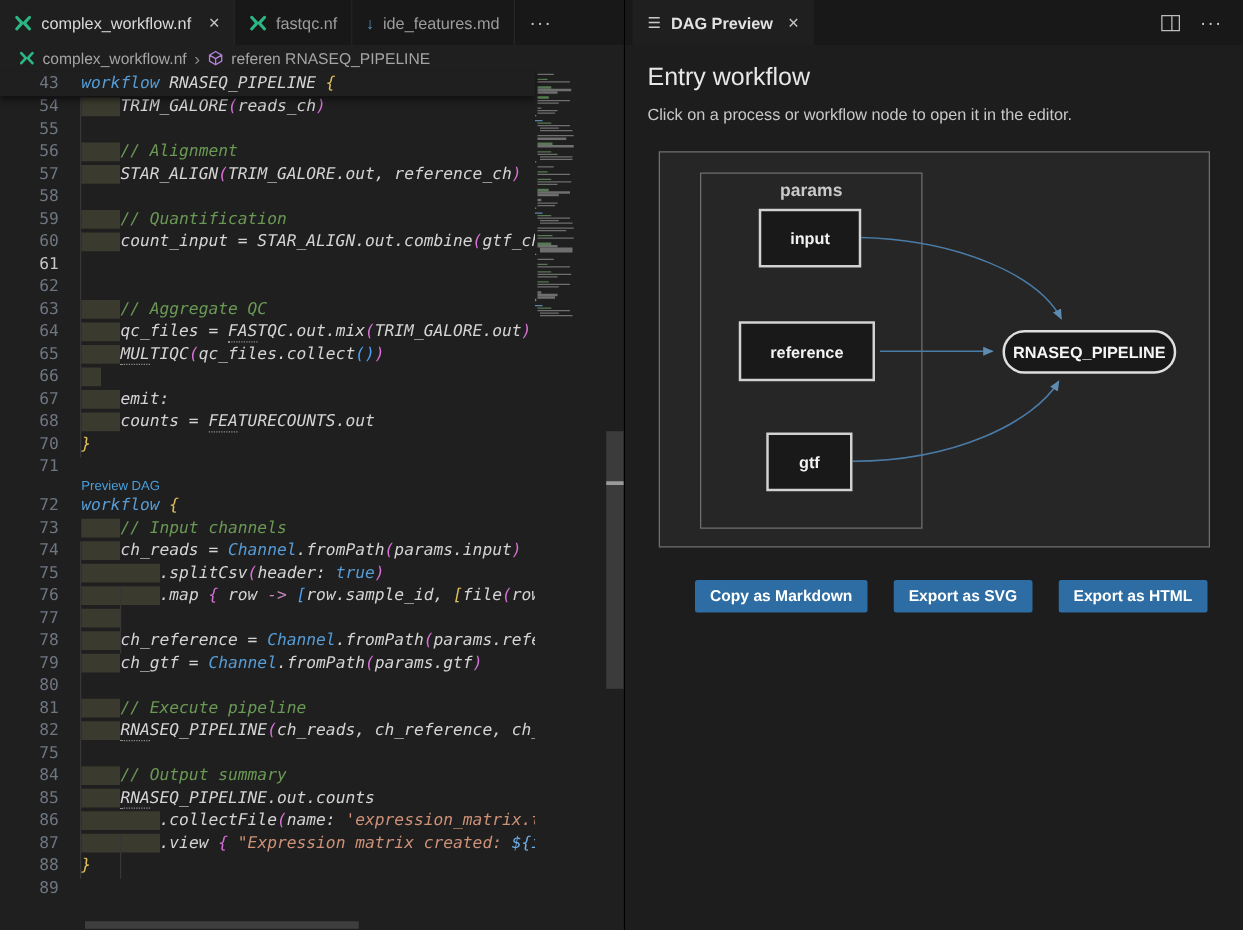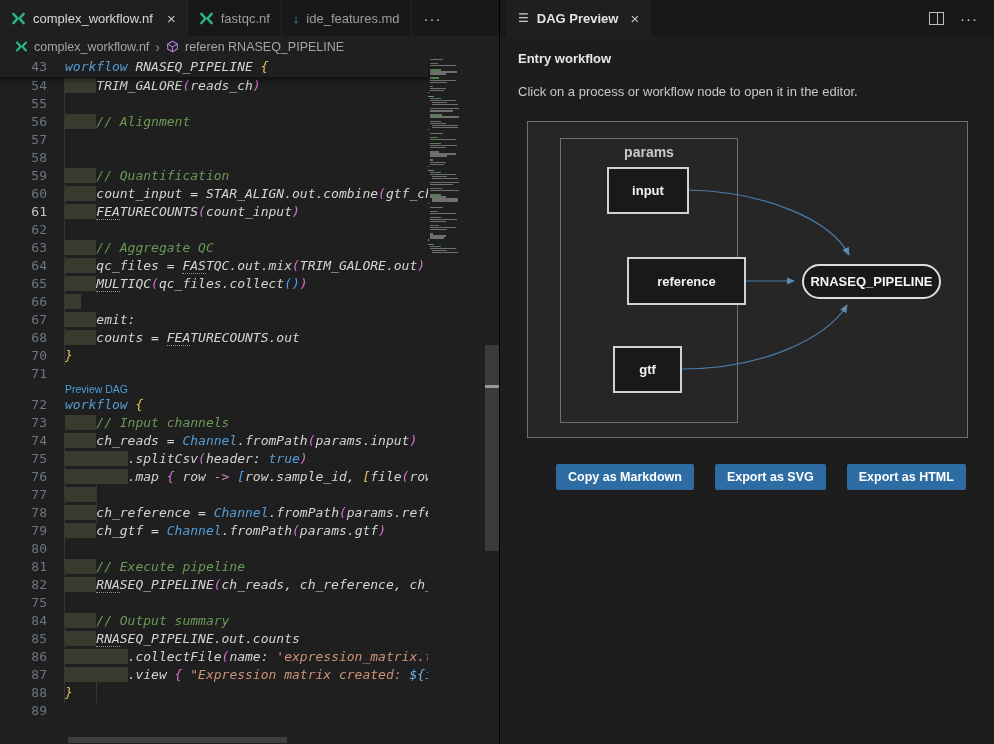--- a/index.html
+++ b/index.html
@@ -58,29 +58,29 @@
   .pane-right { position:absolute; left:500px; top:0; width:494px; height:744px; background:#1d1d1d; }
   .pr-tabstrip { height:36px; background:#181818; display:flex; align-items:center; justify-content:space-between; }
   .pr-tab { height:36px; display:flex; align-items:center; gap:8px; background:#1f1f1f; padding:0 12px; margin-left:6px; color:#e2e2e2; font-size:13px; font-weight:600; }
   .pr-tab .webview-glyph { color:#c9c9c9; font-size:12px; font-weight:400; }
   .pr-tab .close { color:#c5c5c5; font-weight:400; font-size:15px; margin-left:4px; }
   .pr-actions { display:flex; align-items:center; gap:16px; padding-right:16px; }
   .split-icon { width:15px; height:13px; border:1px solid #bdbdbd; position:relative; }
   .split-icon::after { content:""; position:absolute; left:6.5px; top:0; width:1px; height:100%; background:#bdbdbd; }
   .dots { color:#cfcfcf; font-size:15px; letter-spacing:1px; }
 
-  .pr-title { position:absolute; left:18px; top:51px; font-size:13px; font-weight:700; color:#e7e7e7; }
+  .pr-title { position:absolute; left:18px; top:51px; font-size:20px; font-weight:400; color:#e7e7e7; }
   .pr-sub   { position:absolute; left:18px; top:84px; font-size:13px; color:#c8c8c8; }
 
   .diagram { position:absolute; left:27px; top:121px; width:441px; height:317px; border:1px solid #6f6f6f; background:#262626; }
   .cluster { position:absolute; left:32px; top:16px; width:178px; height:285px; border:1px solid #6f6f6f; }
   .cluster-label { position:absolute; top:5px; left:0; width:100%; text-align:center; font-size:14px; font-weight:700; color:#c9c9c9; }
   .dnode { position:absolute; background:#191919; border:2px solid #d2d2d2; display:flex; align-items:center; justify-content:center; font-size:13px; font-weight:600; color:#f2f2f2; z-index:2; }
   #n-input     { left:79px;  top:45px;  width:82px;  height:47px; }
-  #n-reference { left:63px;  top:135px; width:119px; height:48px;margin-left:36px; }
+  #n-reference { left:63px;  top:135px; width:109px; height:48px; }
   #n-gtf       { left:85px;  top:224px; width:69px;  height:47px; }
   .stadium { position:absolute; left:274px; top:142px; width:139px; height:35px; border-radius:18px; border:2.5px solid #dedede; background:#191919; display:flex; align-items:center; justify-content:center; font-size:13px; font-weight:700; color:#f5f5f5; z-index:2; }
   svg.edges { position:absolute; left:0; top:0; z-index:1; }
 
   .btnrow { position:absolute; left:56px; top:464px; display:flex; gap:21px; }
   .btn { height:26px; background:var(--accent); color:#fff; font-size:12.5px; font-weight:600; display:flex; align-items:center; padding:0 12px; border-radius:2px; border:none; font-family:"Liberation Sans",sans-serif; }
 </style>
 </head>
 <body>
 
@@ -125,25 +125,25 @@
   <div class="editor">
     <div class="iguide" id="g1"></div>
     <div class="iguide" id="g2"></div>
     <div class="iguide" id="g3"></div>
     <div class="iguide" id="g4"></div>
 
     <div class="rows" id="rows">
         <div class="row"><span class="ln">54</span><span class="lc"><span class="tok-ind">    </span><span class="tok-pl">TRIM_GALORE</span><span class="tok-b2">(</span><span class="tok-pl">reads_ch</span><span class="tok-b2">)</span></span></div>
         <div class="row"><span class="ln">55</span><span class="lc"></span></div>
         <div class="row"><span class="ln">56</span><span class="lc"><span class="tok-ind">    </span><span class="tok-cm">// Alignment</span></span></div>
-        <div class="row"><span class="ln">57</span></div>
+        <div class="row"><span class="ln">57</span><span class="lc"><span class="tok-ind">    </span><span class="tok-pl">STAR_ALIGN</span><span class="tok-b2">(</span><span class="tok-pl">TRIM_GALORE.out, reference_ch</span><span class="tok-b2">)</span></span></div>
         <div class="row"><span class="ln">58</span><span class="lc"></span></div>
         <div class="row"><span class="ln">59</span><span class="lc"><span class="tok-ind">    </span><span class="tok-cm">// Quantification</span></span></div>
         <div class="row"><span class="ln">60</span><span class="lc"><span class="tok-ind">    </span><span class="tok-pl">count_input = STAR_ALIGN.out.combine</span><span class="tok-b2">(</span><span class="tok-pl">gtf_ch</span></span></div>
-        <div class="row"><span class="ln cur">61</span><span class="lc"><span class="tok-ind">    </span><span class="tok-hint">FEA</span><span class="tok-pl">TURECOUNTS</span><span class="tok-b2">(</span><span class="tok-pl">count_input</span><span class="tok-b2">)</span></span></div>
+        <div class="row"><span class="ln cur">61</span></div>
         <div class="row"><span class="ln">62</span><span class="lc"></span></div>
         <div class="row"><span class="ln">63</span><span class="lc"><span class="tok-ind">    </span><span class="tok-cm">// Aggregate QC</span></span></div>
         <div class="row"><span class="ln">64</span><span class="lc"><span class="tok-ind">    </span><span class="tok-pl">qc_files = </span><span class="tok-hint">FAS</span><span class="tok-pl">TQC.out.mix</span><span class="tok-b2">(</span><span class="tok-pl">TRIM_GALORE.out</span><span class="tok-b2">)</span></span></div>
         <div class="row"><span class="ln">65</span><span class="lc"><span class="tok-ind">    </span><span class="tok-hint">MUL</span><span class="tok-pl">TIQC</span><span class="tok-b2">(</span><span class="tok-pl">qc_files.collect</span><span class="tok-b3">()</span><span class="tok-b2">)</span></span></div>
         <div class="row"><span class="ln">66</span><span class="lc"><span class="tok-ind">  </span></span></div>
         <div class="row"><span class="ln">67</span><span class="lc"><span class="tok-ind">    </span><span class="tok-pl">emit:</span></span></div>
         <div class="row"><span class="ln">68</span><span class="lc"><span class="tok-ind">    </span><span class="tok-pl">counts = </span><span class="tok-hint">FEA</span><span class="tok-pl">TURECOUNTS.out</span></span></div>
         <div class="row"><span class="ln">70</span><span class="lc"><span class="tok-b1">}</span></span></div>
         <div class="row"><span class="ln">71</span><span class="lc"></span></div>
         <div class="row clens"><span class="ln"></span><span class="clens-label">Preview DAG</span></div>

